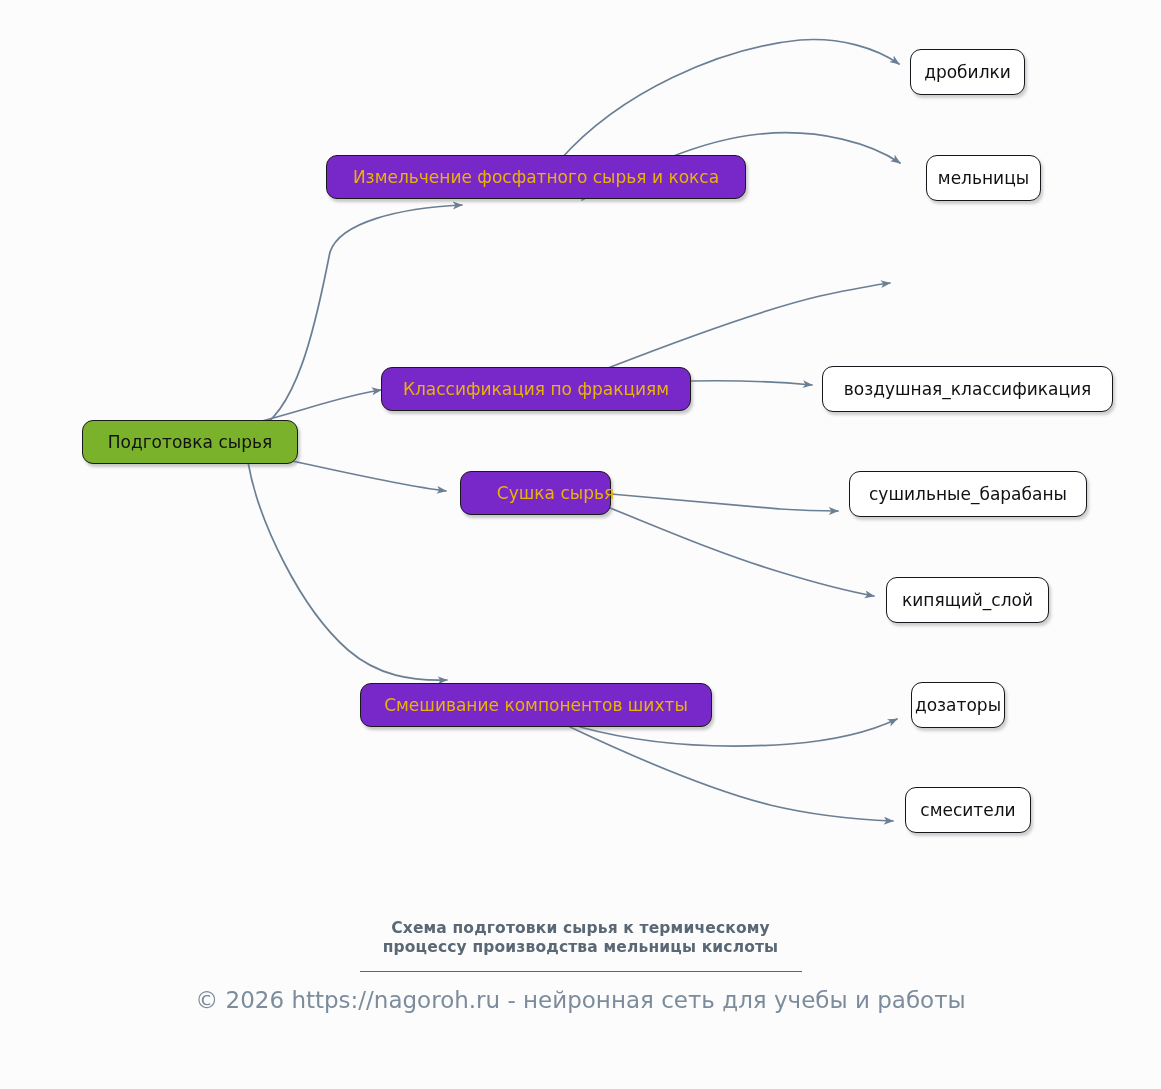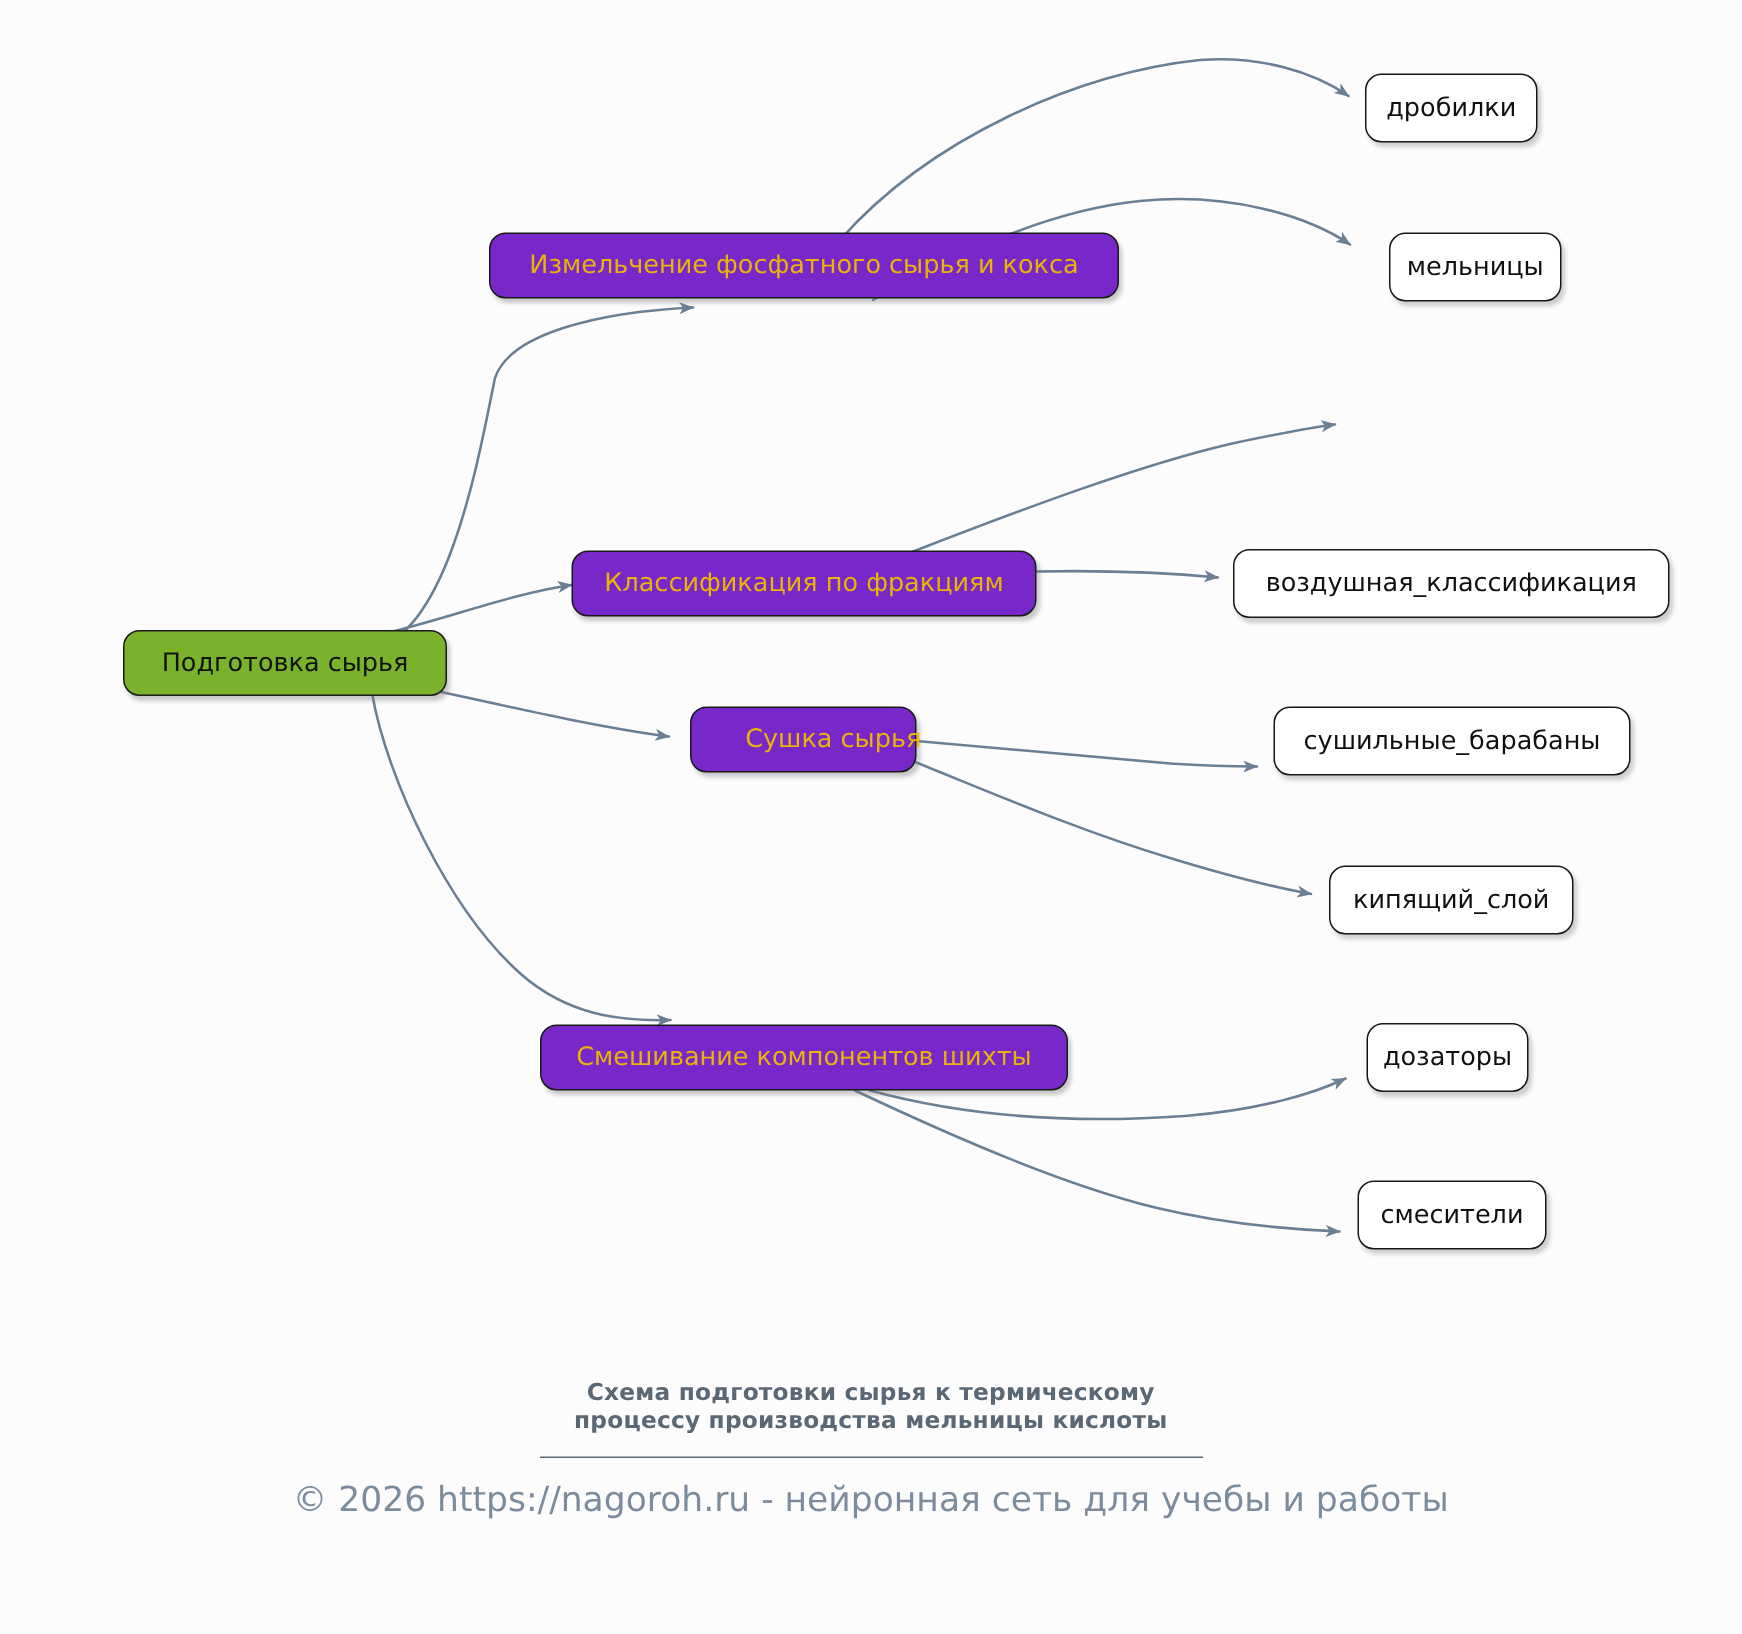--- a/index.html
+++ b/index.html
@@ -154,21 +154,21 @@
   </div>
 
   <div class="node leaf" style="left:849px; top:471px; width:238px; height:46px;">
     <span class="node-label">сушильные_барабаны</span>
   </div>
 
   <div class="node leaf" style="left:886px; top:577px; width:163px; height:46px;">
     <span class="node-label">кипящий_слой</span>
   </div>
 
-  <div class="node leaf" style="left:911px; top:682px; width:108px; height:46px;">
+  <div class="node leaf" style="left:911px; top:682px; width:94px; height:46px;">
     <span class="node-label">дозаторы</span>
   </div>
 
   <div class="node leaf" style="left:905px; top:787px; width:126px; height:46px;">
     <span class="node-label">смесители</span>
   </div>
 
   <div id="footer" style="top:919px;">
     <div class="footer-title">
       <div>Схема подготовки сырья к термическому</div>

